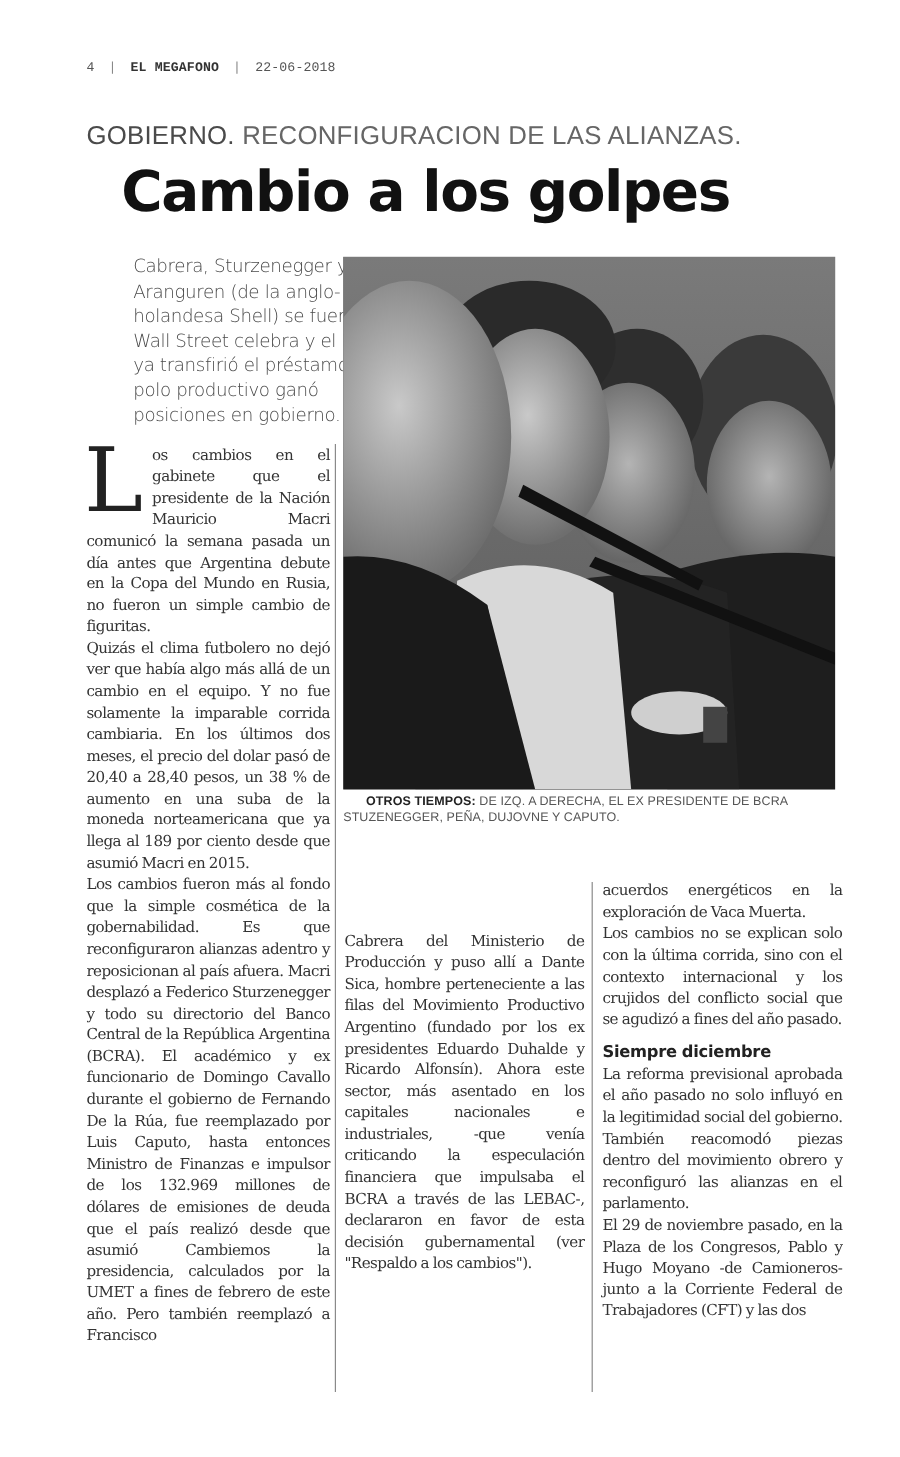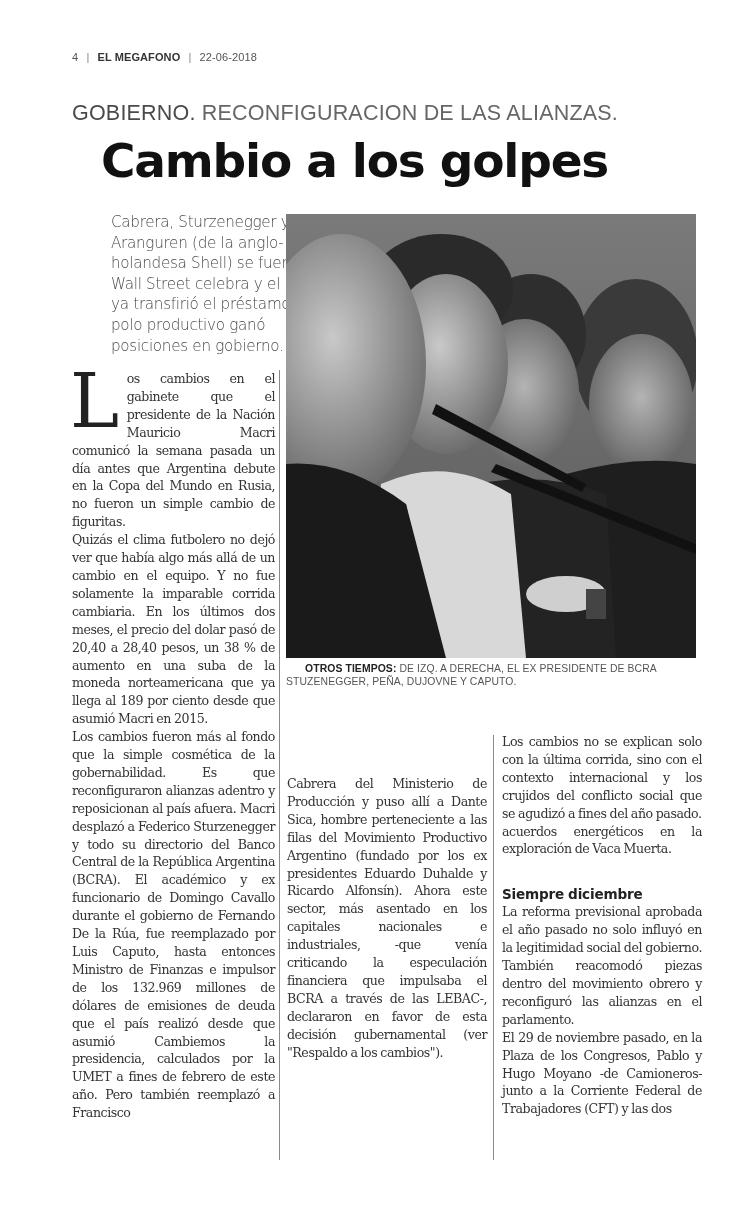--- a/index.html
+++ b/index.html
@@ -1,21 +1,21 @@
 <!DOCTYPE html>
 <html><head>
 <meta charset="utf-8">
 <style>
   * { box-sizing: border-box; margin: 0; padding: 0; }
   html, body { width: 750px; height: 1214px; background: #ffffff; overflow: hidden; }
   body { position: relative; font-family: "DejaVu Serif", serif; color: #2a2a2a; }
 
   .folio {
     position: absolute; left: 72px; top: 51px;
-    font-family: Liberation Sans, sans-serif; font-size: 11px; color: #555;
+    font-family: Liberation Mono, monospace; font-size: 11px; color: #555;
     letter-spacing: 0.1px;
   }
   .folio .sep { color: #888; margin: 0 5px; }
   .folio .paper { font-weight: bold; color: #333; }
 
   .kicker {
     position: absolute; left: 72px; top: 101px;
     font-family: "Liberation Sans", sans-serif; font-size: 21.5px; color: #555;
     white-space: nowrap; letter-spacing: 0.2px;
   }
@@ -63,21 +63,21 @@
   }
 
   .rule {
     position: absolute; width: 1px; background: #8a8a8a;
   }
   .rule1 { left: 279px; top: 370px; height: 790px; }
   .rule2 { left: 493px; top: 735px; height: 425px; }
 
   .subhead {
     font-family: "DejaVu Sans", sans-serif; font-weight: bold; font-size: 13.6px;
-    color: #222; margin-top: 27px; line-height: 18px; text-align: left; letter-spacing: -0.2px;
+    color: #222; margin-top: 10px; line-height: 18px; text-align: left; letter-spacing: -0.2px;
   }
 </style>
 </head>
 <body>
 
 <div class="folio">
   <span>4</span>
   <span class="sep">|</span>
   <span class="paper">EL MEGAFONO</span>
   <span class="sep">|</span>
@@ -147,18 +147,18 @@
   <p><span class="dropcap">L</span><span>os cambios en el gabinete que el presidente de la Nación Mauricio Macri comunicó la semana pasada un día antes que Argentina debute en la Copa del Mundo en Rusia, no fueron un simple cambio de figuritas.</span></p>
   <p>Quizás el clima futbolero no dejó ver que había algo más allá de un cambio en el equipo. Y no fue solamente la imparable corrida cambiaria. En los últimos dos meses, el precio del dolar pasó de 20,40 a 28,40 pesos, un 38 % de aumento en una suba de la moneda norteamericana que ya llega al 189 por ciento desde que asumió Macri en 2015.</p>
   <p>Los cambios fueron más al fondo que la simple cosmética de la gobernabilidad. Es que reconfiguraron alianzas adentro y reposicionan al país afuera. Macri desplazó a Federico Sturzenegger y todo su directorio del Banco Central de la República Argentina (BCRA). El académico y ex funcionario de Domingo Cavallo durante el gobierno de Fernando De la Rúa, fue reemplazado por Luis Caputo, hasta entonces Ministro de Finanzas e impulsor de los 132.969 millones de dólares de emisiones de deuda que el país realizó desde que asumió Cambiemos la presidencia, calculados por la UMET a fines de febrero de este año. Pero también reemplazó a Francisco</p>
 </div>
 
 <div class="col col2">
   <p>Cabrera del Ministerio de Producción y puso allí a Dante Sica, hombre perteneciente a las filas del Movimiento Productivo Argentino (fundado por los ex presidentes Eduardo Duhalde y Ricardo Alfonsín). Ahora este sector, más asentado en los capitales nacionales e industriales, -que venía criticando la especulación financiera que impulsaba el BCRA a través de las LEBAC-, declararon en favor de esta decisión gubernamental (ver "Respaldo a los cambios").</p>
 </div>
 
 <div class="col col3">
+  <p>acuerdos energéticos en la exploración de Vaca Muerta.</p>
   <p>Los cambios no se explican solo con la última corrida, sino con el contexto internacional y los crujidos del conflicto social que se agudizó a fines del año pasado.</p>
-  <p>acuerdos energéticos en la exploración de Vaca Muerta.</p>
   <h3 class="subhead">Siempre diciembre</h3>
   <p>La reforma previsional aprobada el año pasado no solo influyó en la legitimidad social del gobierno. También reacomodó piezas dentro del movimiento obrero y reconfiguró las alianzas en el parlamento.</p>
   <p>El 29 de noviembre pasado, en la Plaza de los Congresos, Pablo y Hugo Moyano -de Camioneros- junto a la Corriente Federal de Trabajadores (CFT) y las dos</p>
 </div>
 
 </body></html>

